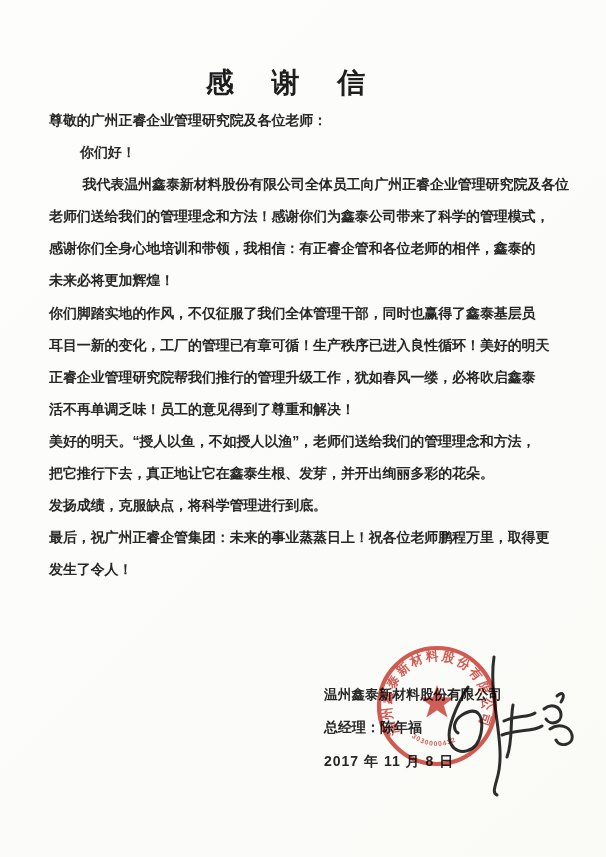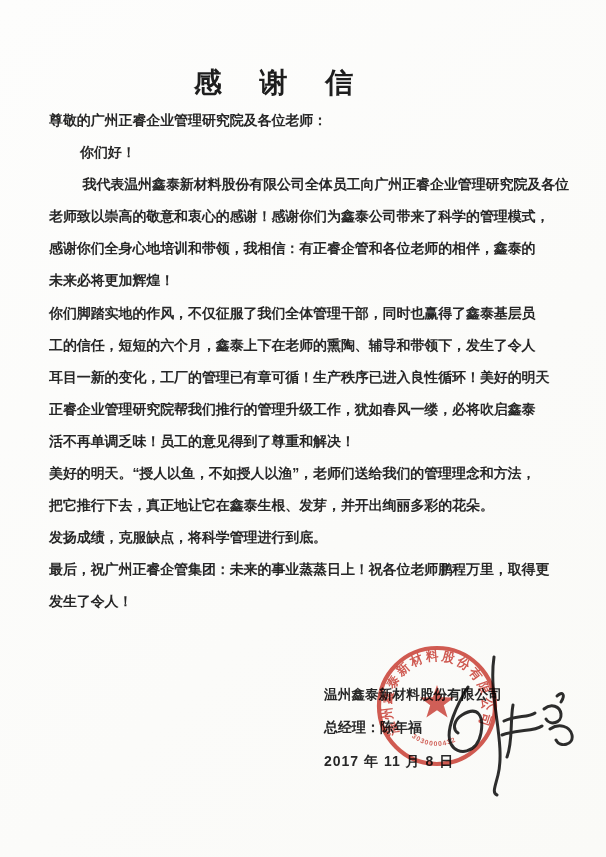--- a/index.html
+++ b/index.html
@@ -5,21 +5,21 @@
   html,body { margin:0; padding:0; background:#ffffff; }
   .page {
     position:relative;
     width:606px; height:857px;
     background:linear-gradient(135deg,#fdfdfc 0%, #fbfbf9 60%, #fafaf7 100%);
     overflow:hidden;
     font-family:"Liberation Sans", sans-serif;
     color:#262626;
   }
   .title {
-    position:absolute; top:64px; left:0; width:562px;
+    position:absolute; top:64px; left:12px; width:562px;
     text-align:center;
     font-size:28px; font-weight:700;
     letter-spacing:15px;
     color:#1e1e1e;
     white-space:nowrap;
   }
   .letter-body {
     position:absolute; top:104px; left:49px; width:520px;
     font-size:14px; font-weight:600;
     letter-spacing:-0.1px;
@@ -50,25 +50,24 @@
 <body>
 
 <div class="page">
 
   <div class="title">感 谢 信</div>
 
   <div class="letter-body">
     <div class="bline">尊敬的广州正睿企业管理研究院及各位老师：</div>
     <div class="bline ind2">你们好！</div>
     <div class="bline ind1">我代表温州鑫泰新材料股份有限公司全体员工向广州正睿企业管理研究院及各位</div>
-    <div class="bline">老师致以崇高的敬意和衷心的感谢！感谢你们为鑫泰公司带来了科学的管理模式，</div>
+    <div class="bline">老师们送给我们的管理理念和方法！感谢你们为鑫泰公司带来了科学的管理模式，</div>
     <div class="bline">感谢你们全身心地培训和带领，我相信：有正睿企管和各位老师的相伴，鑫泰的</div>
     <div class="bline">未来必将更加辉煌！</div>
     <div class="bline">你们脚踏实地的作风，不仅征服了我们全体管理干部，同时也赢得了鑫泰基层员</div>
-    <div class="bline">工的信任，短短的六个月，鑫泰上下在老师的熏陶、辅导和带领下，发生了令人</div>
     <div class="bline">耳目一新的变化，工厂的管理已有章可循！生产秩序已进入良性循环！美好的明天</div>
     <div class="bline">正睿企业管理研究院帮我们推行的管理升级工作，犹如春风一缕，必将吹启鑫泰</div>
     <div class="bline">活不再单调乏味！员工的意见得到了尊重和解决！</div>
     <div class="bline">美好的明天。“授人以鱼，不如授人以渔”，老师们送给我们的管理理念和方法，</div>
     <div class="bline">把它推行下去，真正地让它在鑫泰生根、发芽，并开出绚丽多彩的花朵。</div>
     <div class="bline">发扬成绩，克服缺点，将科学管理进行到底。</div>
     <div class="bline">最后，祝广州正睿企管集团：未来的事业蒸蒸日上！祝各位老师鹏程万里，取得更</div>
     <div class="bline">发生了令人！</div>
   </div>
 

